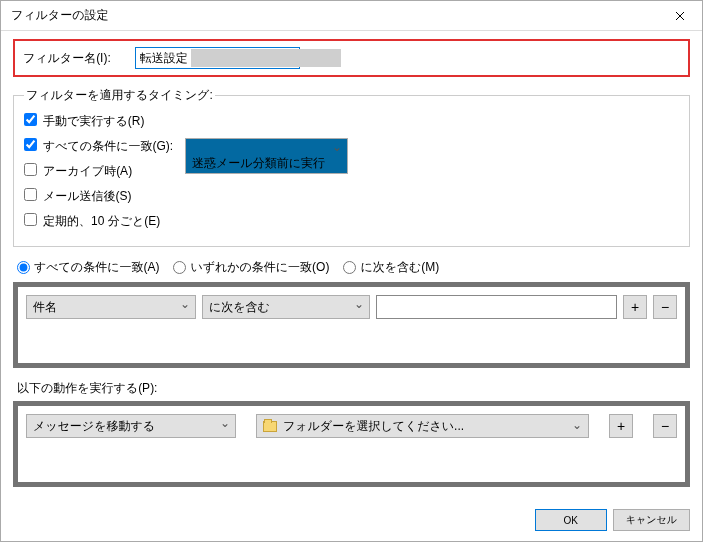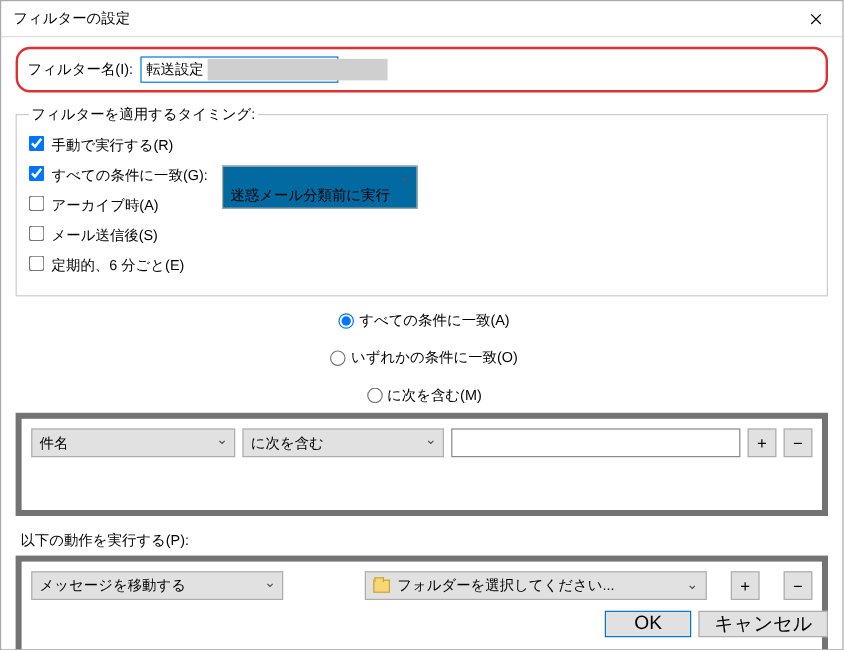--- a/index.html
+++ b/index.html
@@ -28,25 +28,25 @@
     height: 29px;
     display: flex;
     align-items: center;
     justify-content: center;
     font-size: 14px;
     font-family: Arial, sans-serif;
   }
   .content { padding: 8px 12px 10px 12px; }
   .name-row {
     border: 2px solid #e03030;
-    border-radius: 12px;
+    border-radius: 0;
     padding: 6px 8px;
     display: flex;
     align-items: center;
-    gap: 6px;
+    gap: 24px;
   }
   .name-label { white-space: nowrap; }
   .name-input {
     flex: 1;
     height: 22px;
     border: 1px solid #0078d7;
     outline: none;
     padding: 0 4px;
     font-family: inherit;
     font-size: 12px;
@@ -99,21 +99,20 @@
     top: 2px;
     font-size: 12px;
     pointer-events: none;
     color: #555;
   }
   .radio-row {
     margin: 12px 0 6px 4px;
     display: flex;
     gap: 14px;
     align-items: center;
-    flex-direction: column;
   }
   .radio-row label { display: flex; align-items: center; gap: 4px; }
   .radio-row input[type="radio"] { margin: 0; }
   .rule-box, .action-box {
     border: 5px solid #737373;
     padding: 8px;
     height: 86px;
   }
   .rule-row {
     display: flex;
@@ -165,21 +164,20 @@
   .folder-select {
     flex: 1;
     height: 24px;
     border: 1px solid #adadad;
     background: #e1e1e1;
     display: flex;
     align-items: center;
     gap: 6px;
     padding: 0 22px 0 6px;
     position: relative;
-    margin-left: 48px;
   }
   .folder-select::after {
     content: "⌄";
     position: absolute;
     right: 6px;
     top: 3px;
     font-size: 12px;
     color: #555;
   }
   .folder-icon {
@@ -207,21 +205,21 @@
     right: 12px;
     display: flex;
     gap: 6px;
   }
   .btn {
     height: 22px;
     min-width: 72px;
     border: 1px solid #adadad;
     background: #e1e1e1;
     font-family: inherit;
-    font-size: 16px;
+    font-size: 10px;
     padding: 0 12px;
   }
   .btn.primary { border: 1px solid #0078d7; }
 </style>
 </head>
 <body>
 
 <div class="titlebar">
   <div class="title">フィルターの設定</div>
   <div class="close-btn">
@@ -264,21 +262,21 @@
       <span>アーカイブ時(A)</span>
     </div>
 
     <div class="ck-row">
       <input type="checkbox" style="">
       <span>メール送信後(S)</span>
     </div>
 
     <div class="ck-row">
       <input type="checkbox" style="">
-      <span>定期的、6 分ごと(E)</span>
+      <span>定期的、10 分ごと(E)</span>
     </div>
   </fieldset>
 
   <div class="radio-row">
     <label>
       <input type="radio" name="m" checked="" style="">
       <span>すべての条件に一致(A)</span>
     </label>
     <label>
       <input type="radio" name="m" style="">

